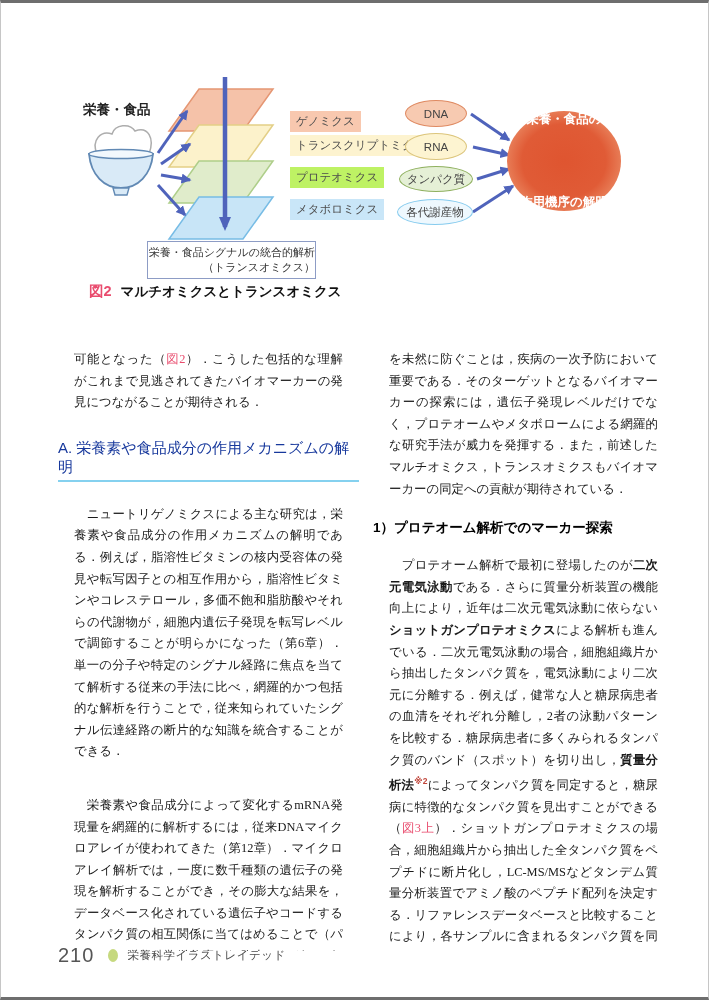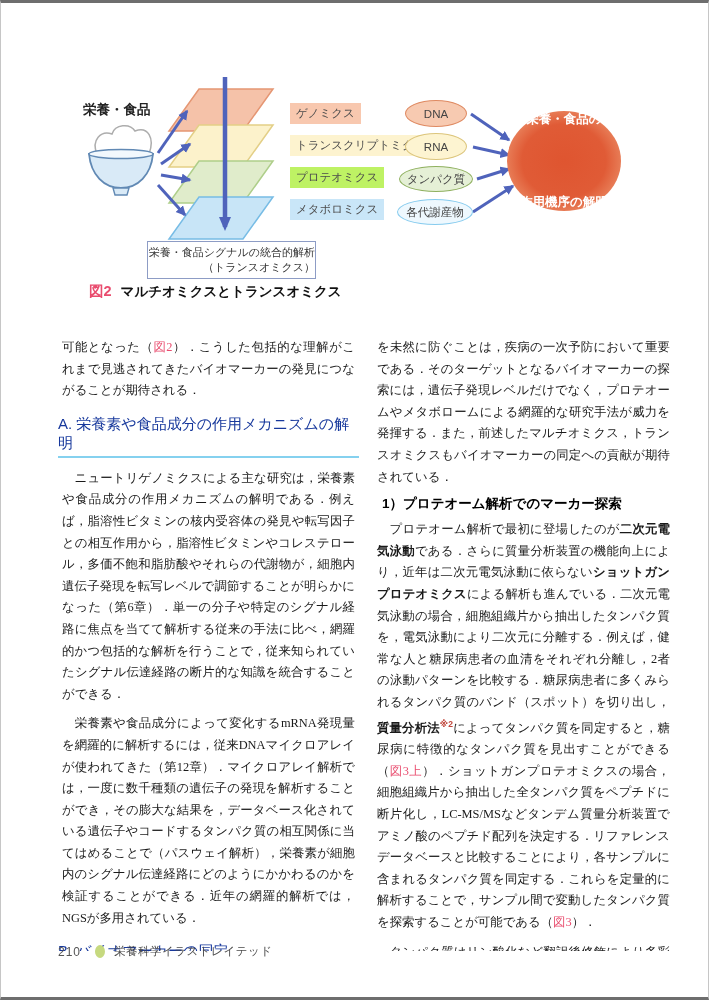--- a/index.html
+++ b/index.html
@@ -29,30 +29,30 @@
     display:flex;flex-direction:column;align-items:center;justify-content:space-between;
     font-family:"Liberation Sans","DejaVu Sans",sans-serif;font-weight:bold;font-size:12.5px;color:#ffffff;line-height:17px;text-align:center;gap:20px;}
   .ibox{position:absolute;left:146px;top:238px;width:167px;border:1px solid #8d9cc5;background:#fff;
     padding:3px 0;text-align:right;font-family:"Liberation Sans","DejaVu Sans",sans-serif;font-size:11px;line-height:15px;color:#333;}
   .caption{position:absolute;left:88px;top:279px;white-space:nowrap;}
   .cap-tag{font-family:"Liberation Sans","DejaVu Sans",sans-serif;font-weight:bold;font-size:14.5px;color:#e94c6e;margin-right:9px;}
   .cap-text{font-family:"Liberation Sans","DejaVu Sans",sans-serif;font-weight:bold;font-size:13.5px;color:#111;}
   
   .content{position:absolute;top:330px;left:57px;width:616px;height:618px;display:flex;gap:14px;}
   .col{flex:1;display:flex;flex-direction:column;overflow:hidden;}
-  .bp{margin:4px;font-size:12.4px;line-height:21.6px;text-align:justify;color:#1a1a1a;}
+  .bp{margin:16px;font-size:12.4px;line-height:21.6px;text-align:justify;color:#1a1a1a;}
   .sh{margin:9px 0 6px;font-family:"Liberation Sans","DejaVu Sans",sans-serif;font-size:15px;font-weight:normal;color:#17389c;
     border-bottom:2.5px solid #85d1ef;padding-bottom:3px;}
-  .ssh{margin:3px 9px 2px;font-family:"Liberation Sans","DejaVu Sans",sans-serif;font-size:13.5px;font-weight:bold;color:#000;}
+  .ssh{margin:3px 0 2px;font-family:"Liberation Sans","DejaVu Sans",sans-serif;font-size:13.5px;font-weight:bold;color:#000;}
   .s-ref{color:#e94c6e;}
   .s-b{font-family:"Liberation Sans","DejaVu Sans",sans-serif;font-weight:bold;}
   .s-sup{font-family:"Liberation Sans","DejaVu Sans",sans-serif;font-weight:bold;font-size:8.5px;vertical-align:super;color:#c0453a;}
   
   .footer{position:absolute;left:57px;top:941px;display:flex;align-items:center;}
-  .pgnum{font-family:"Liberation Sans","DejaVu Sans",sans-serif;font-size:12px;color:#555;letter-spacing:1px;}
+  .pgnum{font-family:"Liberation Sans","DejaVu Sans",sans-serif;font-size:20px;color:#555;letter-spacing:1px;}
   .bullet{display:inline-block;width:10px;height:13px;border-radius:50%;background:#c6d97f;margin:0 9px 0 14px;}
   .book{font-family:Liberation Serif, serif;font-size:11.5px;color:#4a4a4a;letter-spacing:0.5px;}
 </style>
 </head>
 <body>
 
 <div class="page">
 
   <div class="figure">
     <svg class="art" width="709" height="312" viewBox="0 0 709 312">
@@ -91,21 +91,21 @@
       <g>
         <path d="M96,151 C90,137 100,127 111,131 C114,121 129,120 134,128 C147,123 154,135 148,151 Z" fill="#ffffff" stroke="#adadad" stroke-width="1.5"></path>
         <path d="M88,151 C90,172 103,185 120,185 C137,185 150,172 152,151 Z" fill="#d9eaf7" stroke="#6189b4" stroke-width="1.8"></path>
         <ellipse cx="120" cy="151" rx="32" ry="4.5" fill="#f2f8fd" stroke="#6189b4" stroke-width="1.4"></ellipse>
         <path d="M112,185 L128,185 L126,192 L114,192 Z" fill="#d9eaf7" stroke="#6189b4" stroke-width="1.4"></path>
       </g>
     </svg>
 
     <div class="src-label">栄養・食品</div>
 
-    <div class="chip chip0" style="background: rgb(248, 200, 175);">ゲノミクス</div>
+    <div class="chip chip0" style="background: rgb(248, 200, 175); margin-top: 8px;">ゲノミクス</div>
     <div class="chip chip1" style="background: rgb(253, 243, 207);">トランスクリプトミクス</div>
     <div class="chip chip2" style="background: #bef264;">プロテオミクス</div>
     <div class="chip chip3" style="background: rgb(201, 230, 248);">メタボロミクス</div>
 
     <div class="oval oval0" style="background: rgb(247, 202, 177); border-color: rgb(223, 138, 98);">DNA</div>
     <div class="oval oval1" style="background: rgb(253, 244, 209); border-color: rgb(220, 197, 124);">RNA</div>
     <div class="oval oval2" style="background: rgb(229, 240, 214); border-color: rgb(143, 176, 95);">タンパク質</div>
     <div class="oval oval3" style="background: rgb(238, 248, 254); border-color: rgb(134, 203, 238);">各代謝産物</div>
 
     <div class="goal">

